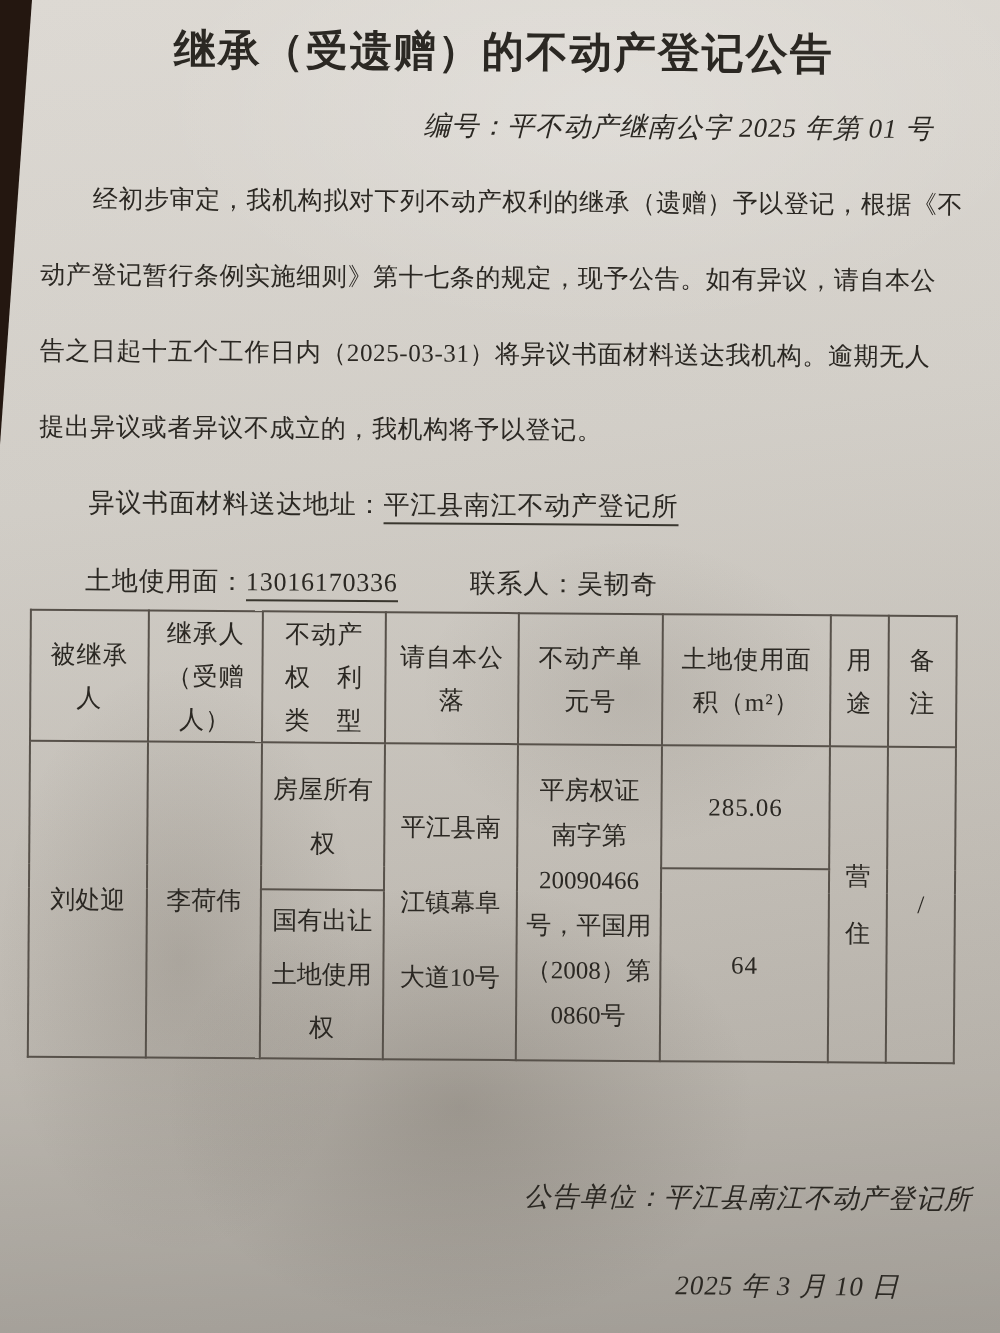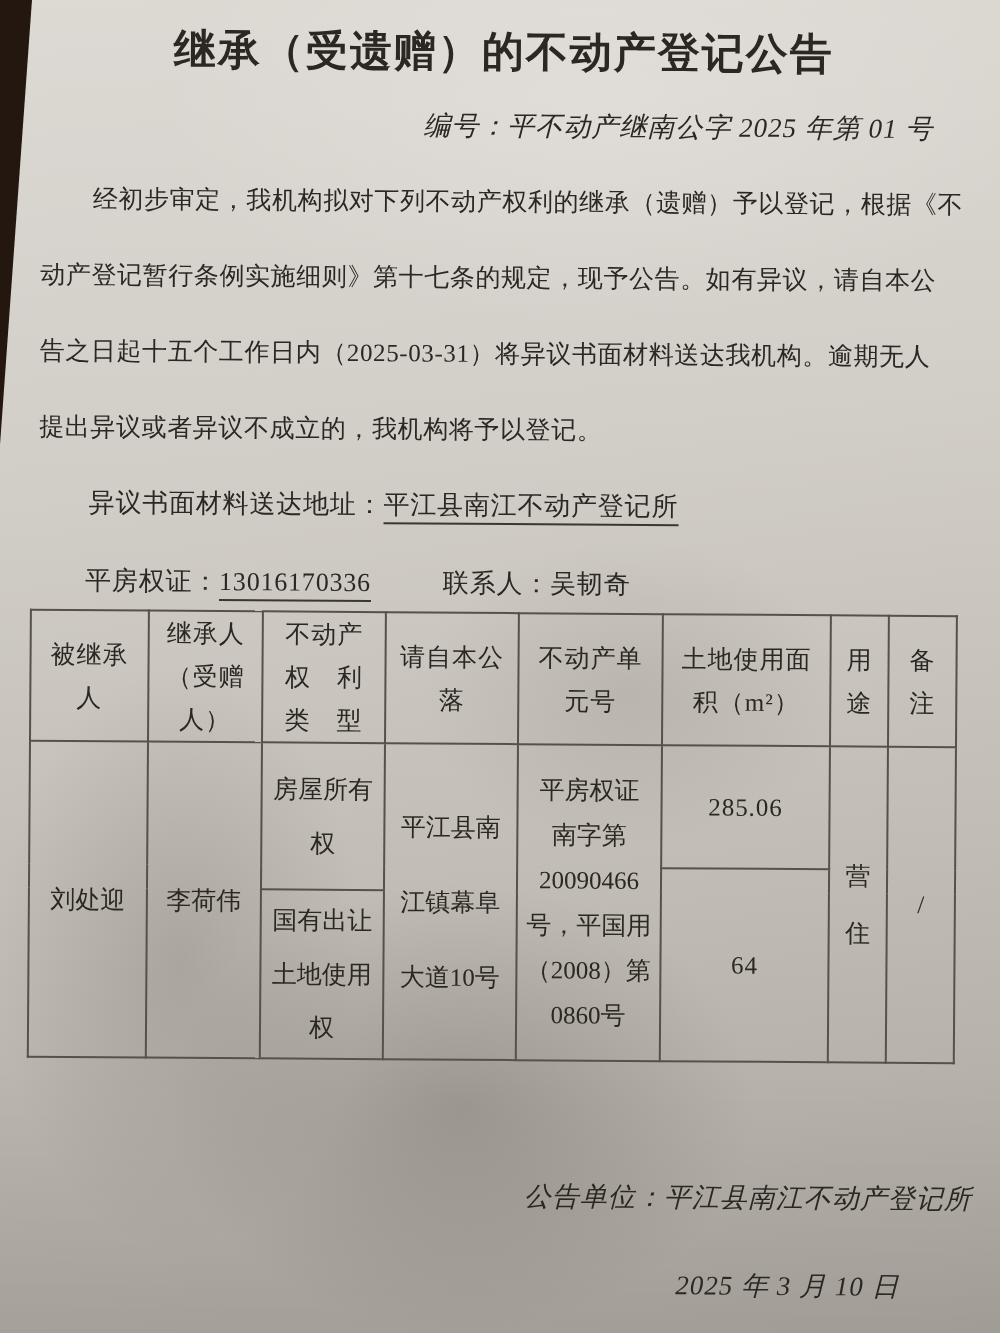--- a/index.html
+++ b/index.html
@@ -107,21 +107,21 @@
         <div class="body-line">动产登记暂行条例实施细则》第十七条的规定，现予公告。如有异议，请自本公</div>
         <div class="body-line">告之日起十五个工作日内（2025-03-31）将异议书面材料送达我机构。逾期无人</div>
         <div class="body-line">提出异议或者异议不成立的，我机构将予以登记。</div>
       </div>
 
       <div class="address-line">
         <span>异议书面材料送达地址：</span><span class="underlined">平江县南江不动产登记所</span>
       </div>
 
       <div class="contact-line">
-        <span>平房权证：</span><span class="underlined">13016170336</span><span class="gap"></span><span>联系人：</span><span>吴韧奇</span>
+        <span>土地使用面：</span><span class="underlined">13016170336</span><span class="gap"></span><span>联系人：</span><span>吴韧奇</span>
       </div>
 
       <table class="reg">
         <colgroup>
           <col style="width:118px">
             <col style="width:114px">
             <col style="width:123px">
             <col style="width:133px">
           <col style="width:144px">
             <col style="width:168px">

